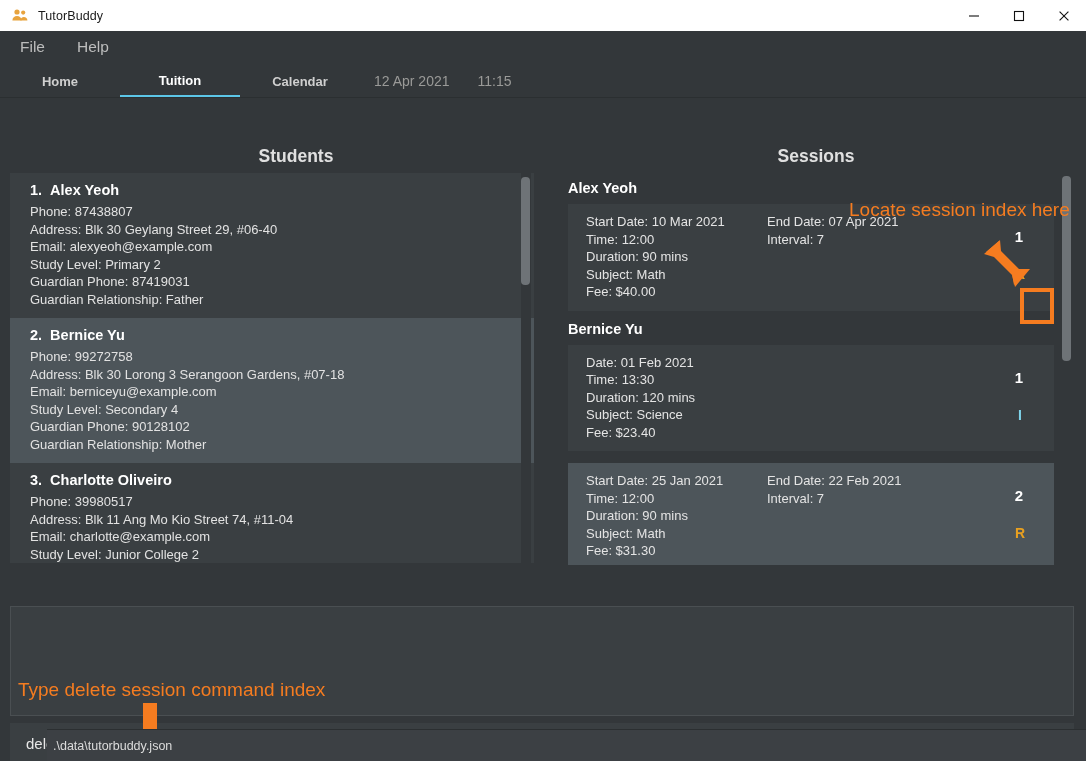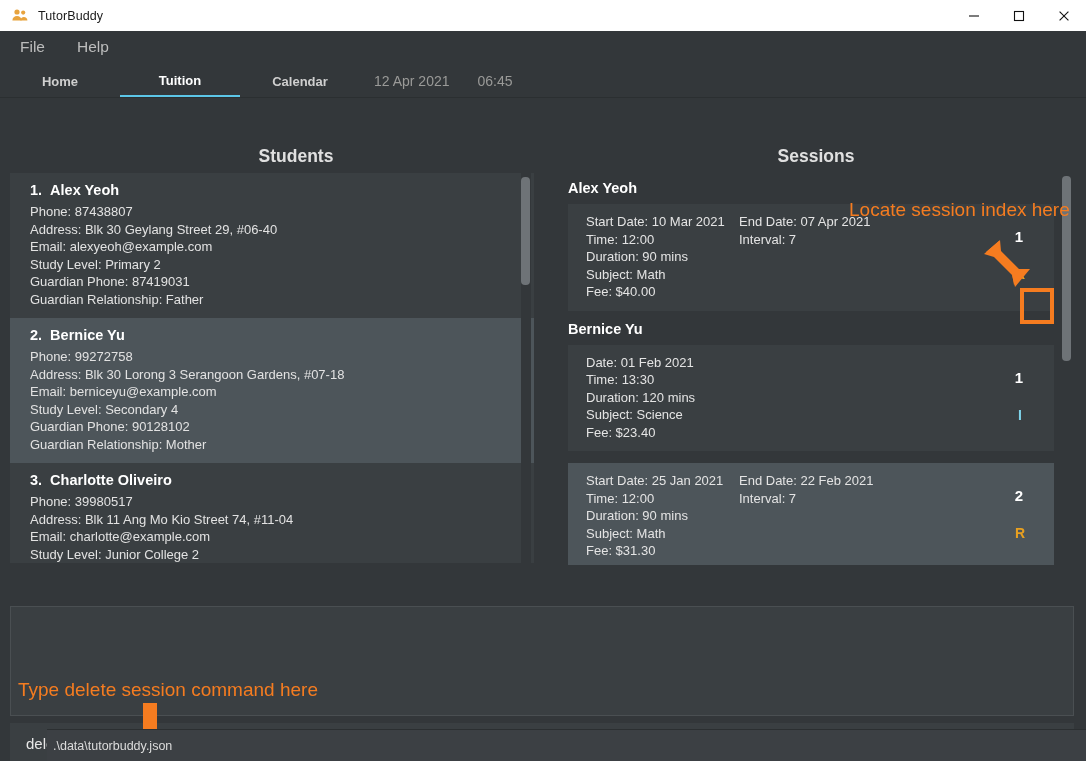--- a/index.html
+++ b/index.html
@@ -141,21 +141,21 @@
     width: 486px;
     box-sizing: border-box;
     padding: 9px 0 10px 18px;
     min-height: 86px;
   }
   .session-card.selected { background: #4d555a; }
   .session-line {
     font-size: 13px; color: #e4e4e4;
     line-height: 17.5px;
   }
-  .sess-cols { display: flex; }
+  .sess-cols { display: flex; gap: 28px; }
   .sess-col-a { width: 153px; }
   .sess-col-b { width: 200px; }
   .sess-index {
     position: absolute; right: 26px; top: 24px;
     font-size: 15px; color: #ffffff; font-weight: bold;
     width: 18px; text-align: center;
   }
   .sess-badge {
     position: absolute; right: 24px; top: 62px;
     font-size: 14px; font-weight: bold;
@@ -272,21 +272,21 @@
     <div class="menu-item">File</div>
     <div class="menu-item">Help</div>
   </div>
 
   <div class="tabbar">
     <div class="tab">Home</div>
     <div class="tab active">Tuition</div>
     <div class="tab">Calendar</div>
     <div class="clock">
       <span>12 Apr 2021</span>
-      <span class="time">06:45</span>
+      <span class="time">11:15</span>
     </div>
   </div>
 
   <div class="content">
 
     <div class="panel-title" id="students-title">Students</div>
     <div class="panel-title" id="sessions-title">Sessions</div>
 
     <div class="students-panel">
       <div class="student-card">
@@ -393,21 +393,21 @@
 
     <div class="result-box">
       <span></span>
     </div>
 
     <div class="cmd-row">
       <span class="cmd-text">delete_session n/Alex Yeoh i/1</span>
     </div>
 
     <div class="anno-text" id="anno-session">Locate session index here</div>
-    <div class="anno-text" id="anno-command">Type delete session command here</div>
+    <div class="anno-text" id="anno-command">Type delete session command index</div>
 
     <div class="anno-outline" id="outline-index"></div>
 
     <div class="anno-arrow" style="left:978px; top:140px;">
       <svg width="58" height="58" viewBox="0 0 58 58">
         <path d="M6 16 L22 2 L23 13 L41 31 L52 31 L37 49 L34 37 L16 19 L6 16 Z" fill="#f57c20"></path>
         <path d="M8 14 L21 3 L22 14 L41 33 L50 32 L36 47 L34 36 L15 17 Z" fill="#f57c20"></path>
       </svg>
     </div>
 

